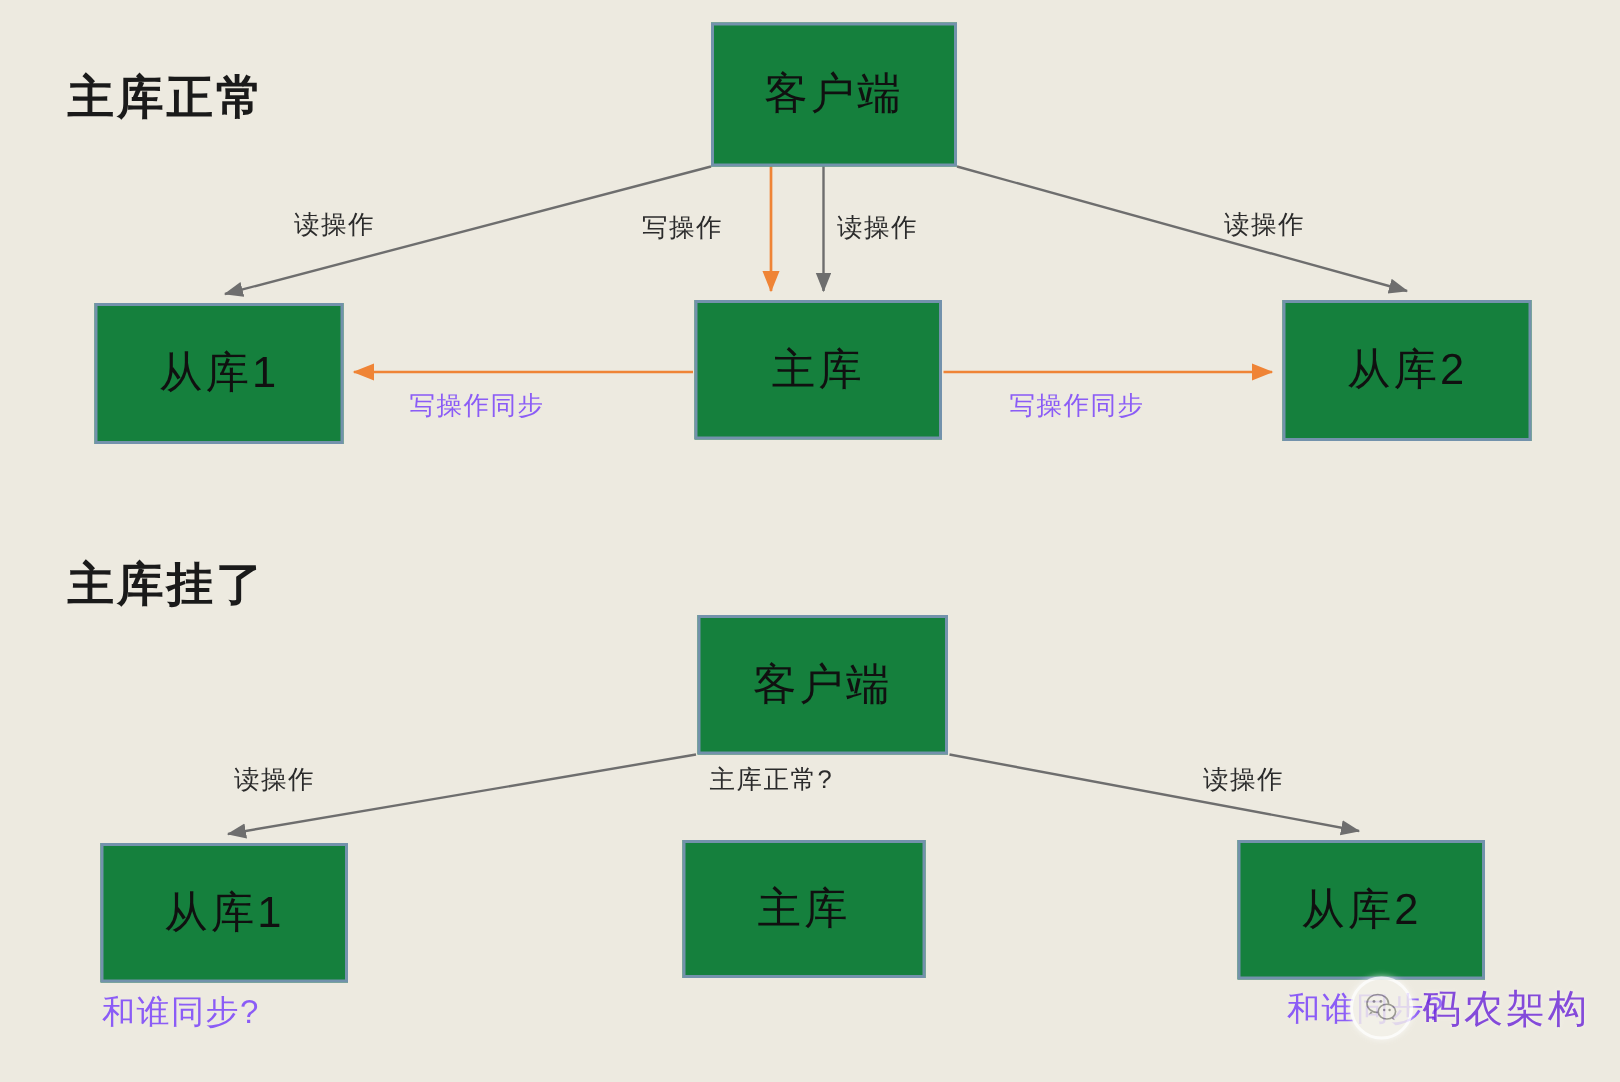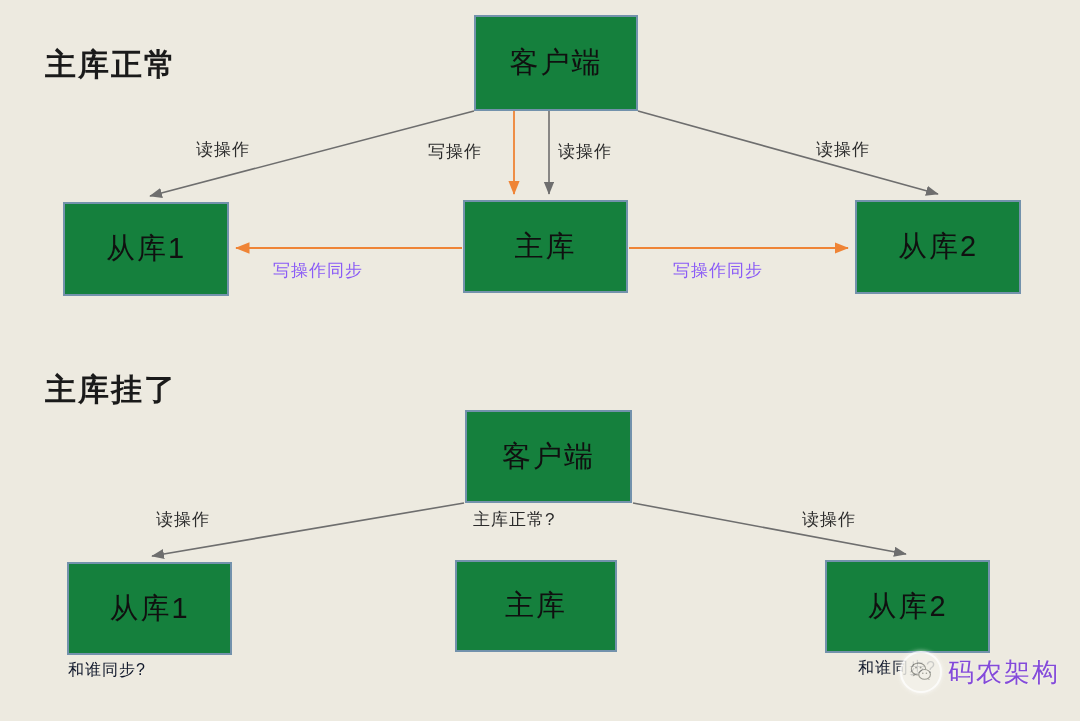--- a/index.html
+++ b/index.html
@@ -53,22 +53,22 @@
     color: #2b2b2b;
     font-size: 17px;
     letter-spacing: 1px;
     white-space: nowrap;
   }
   .edge-label.sync {
     color: #8b5cf6;
   }
   .note-label {
     position: absolute;
-    color: #0f172a;
-    font-size: 16px;
+    color: #8b5cf6;
+    font-size: 22px;
     letter-spacing: 1px;
     white-space: nowrap;
   }
   .watermark {
     position: absolute;
     display: flex;
     align-items: center;
     gap: 6px;
     opacity: 0.82;
     pointer-events: none;

